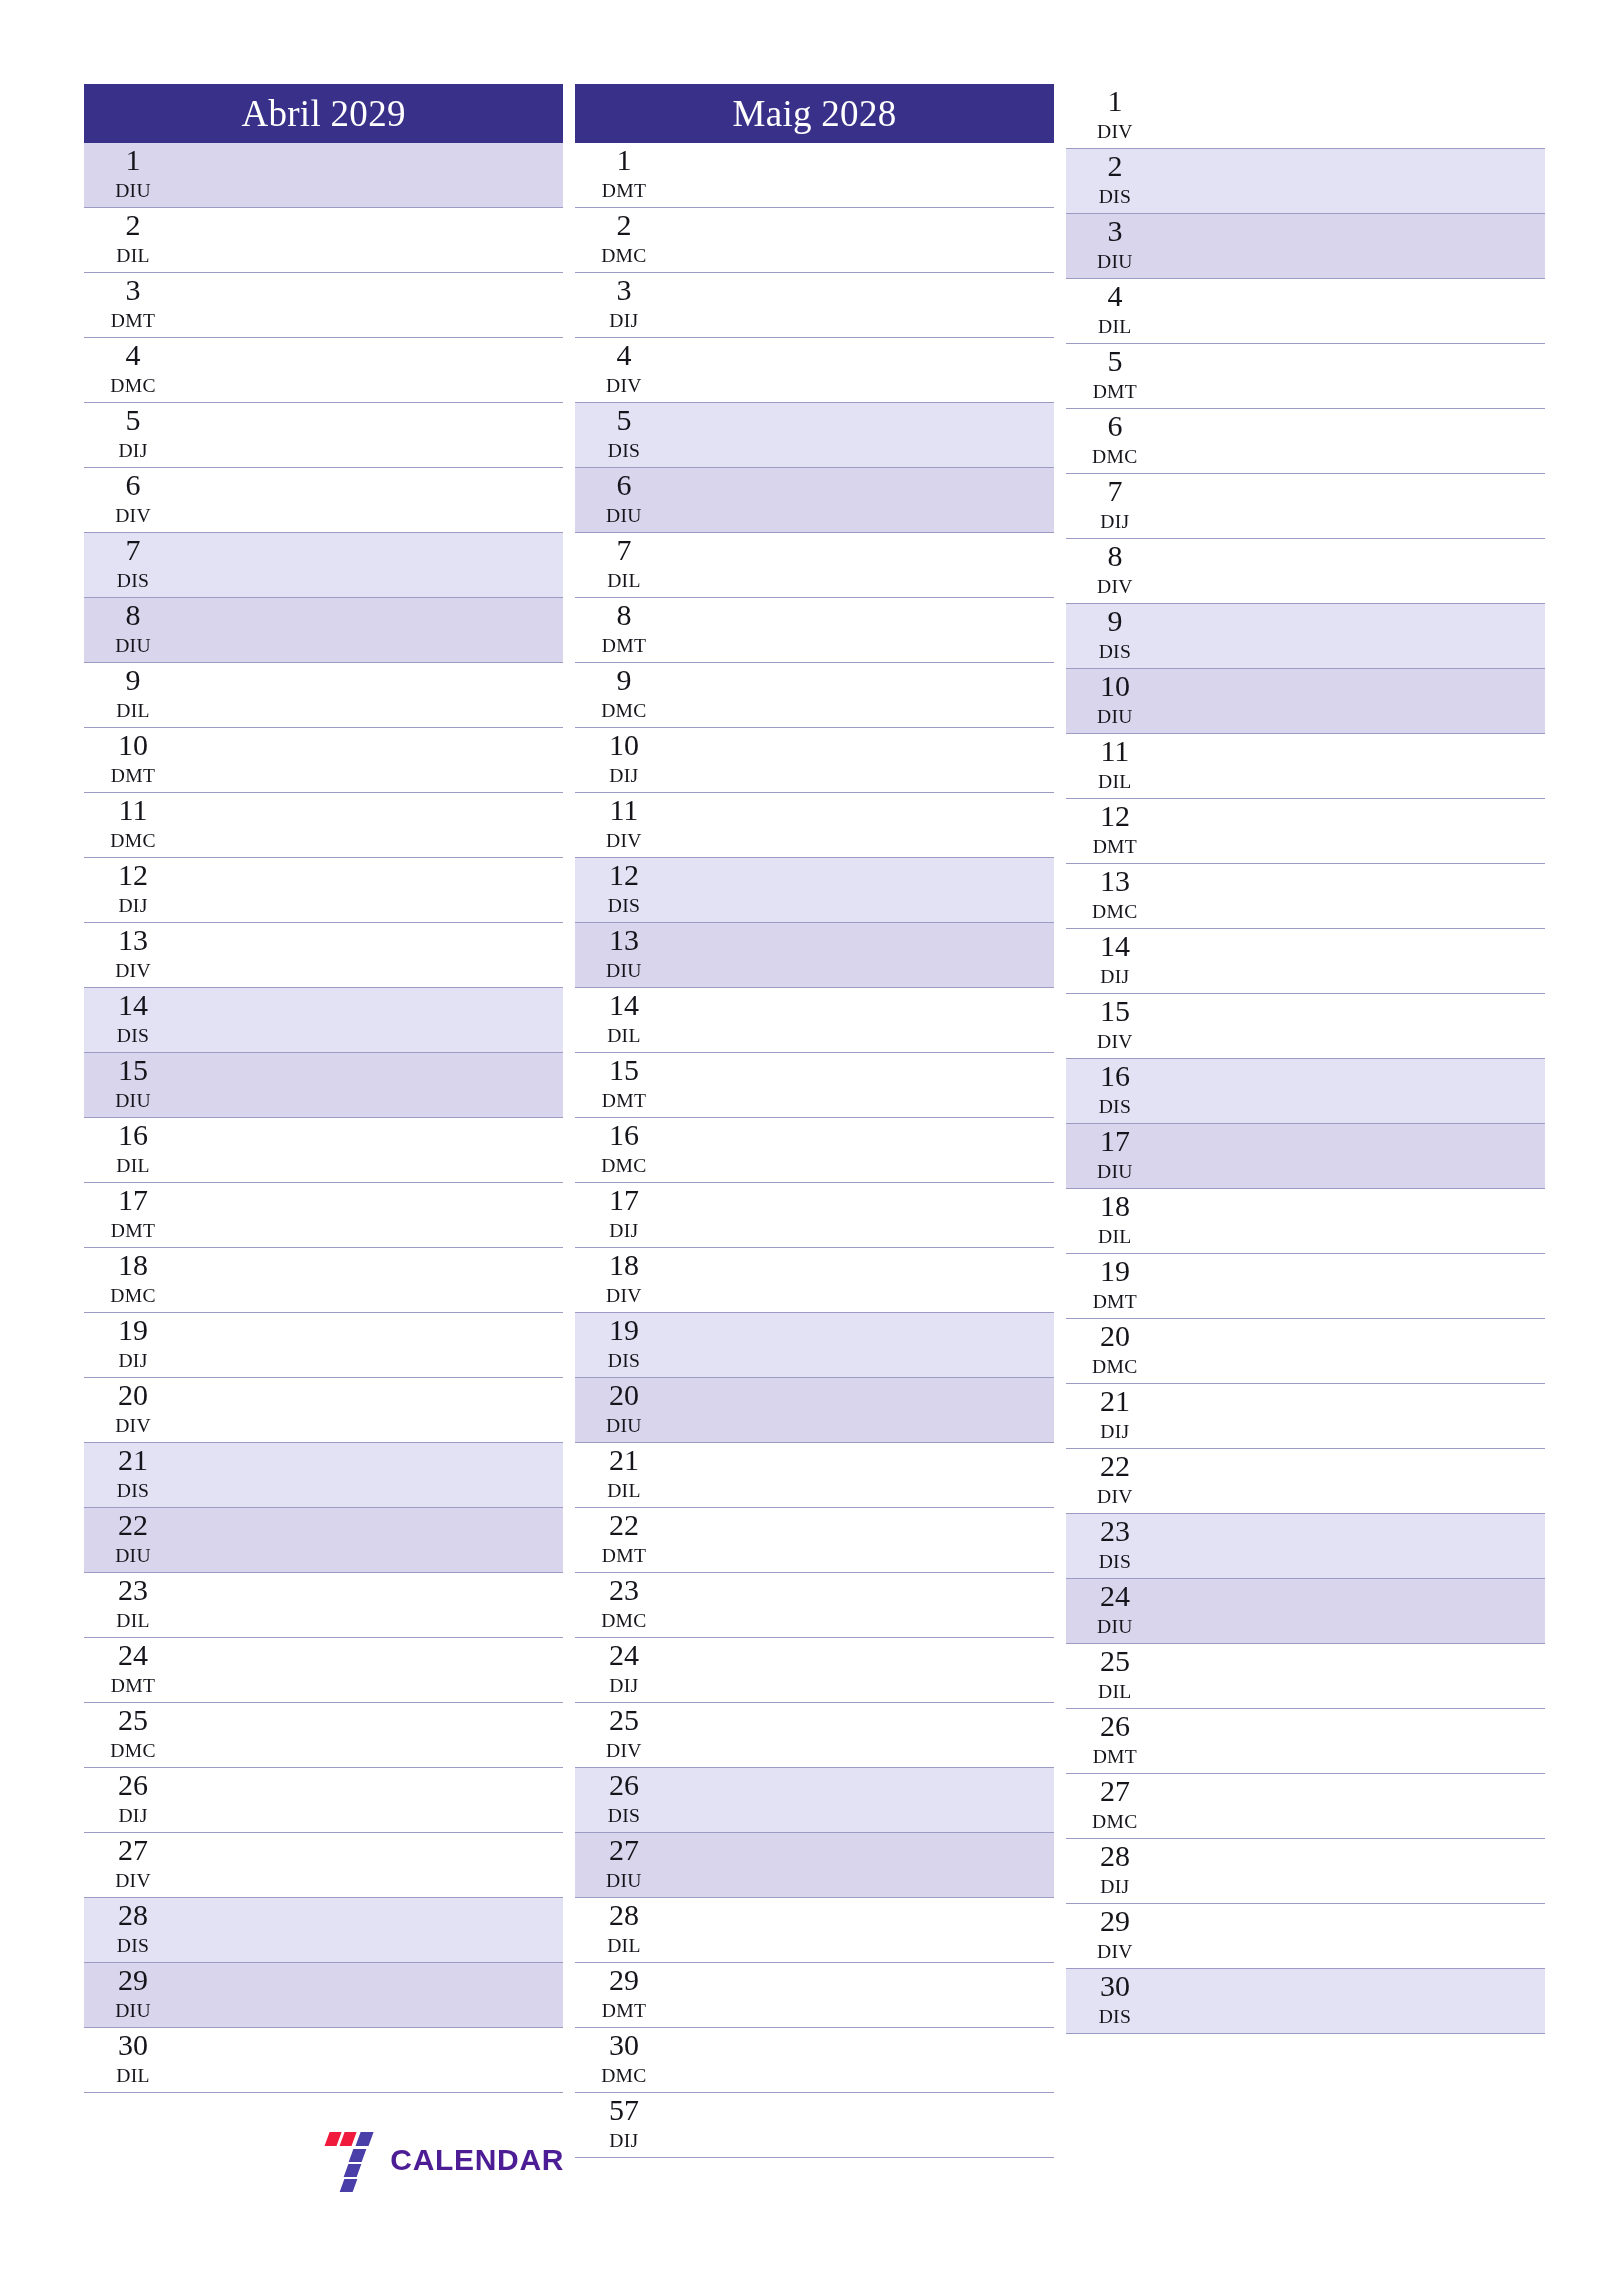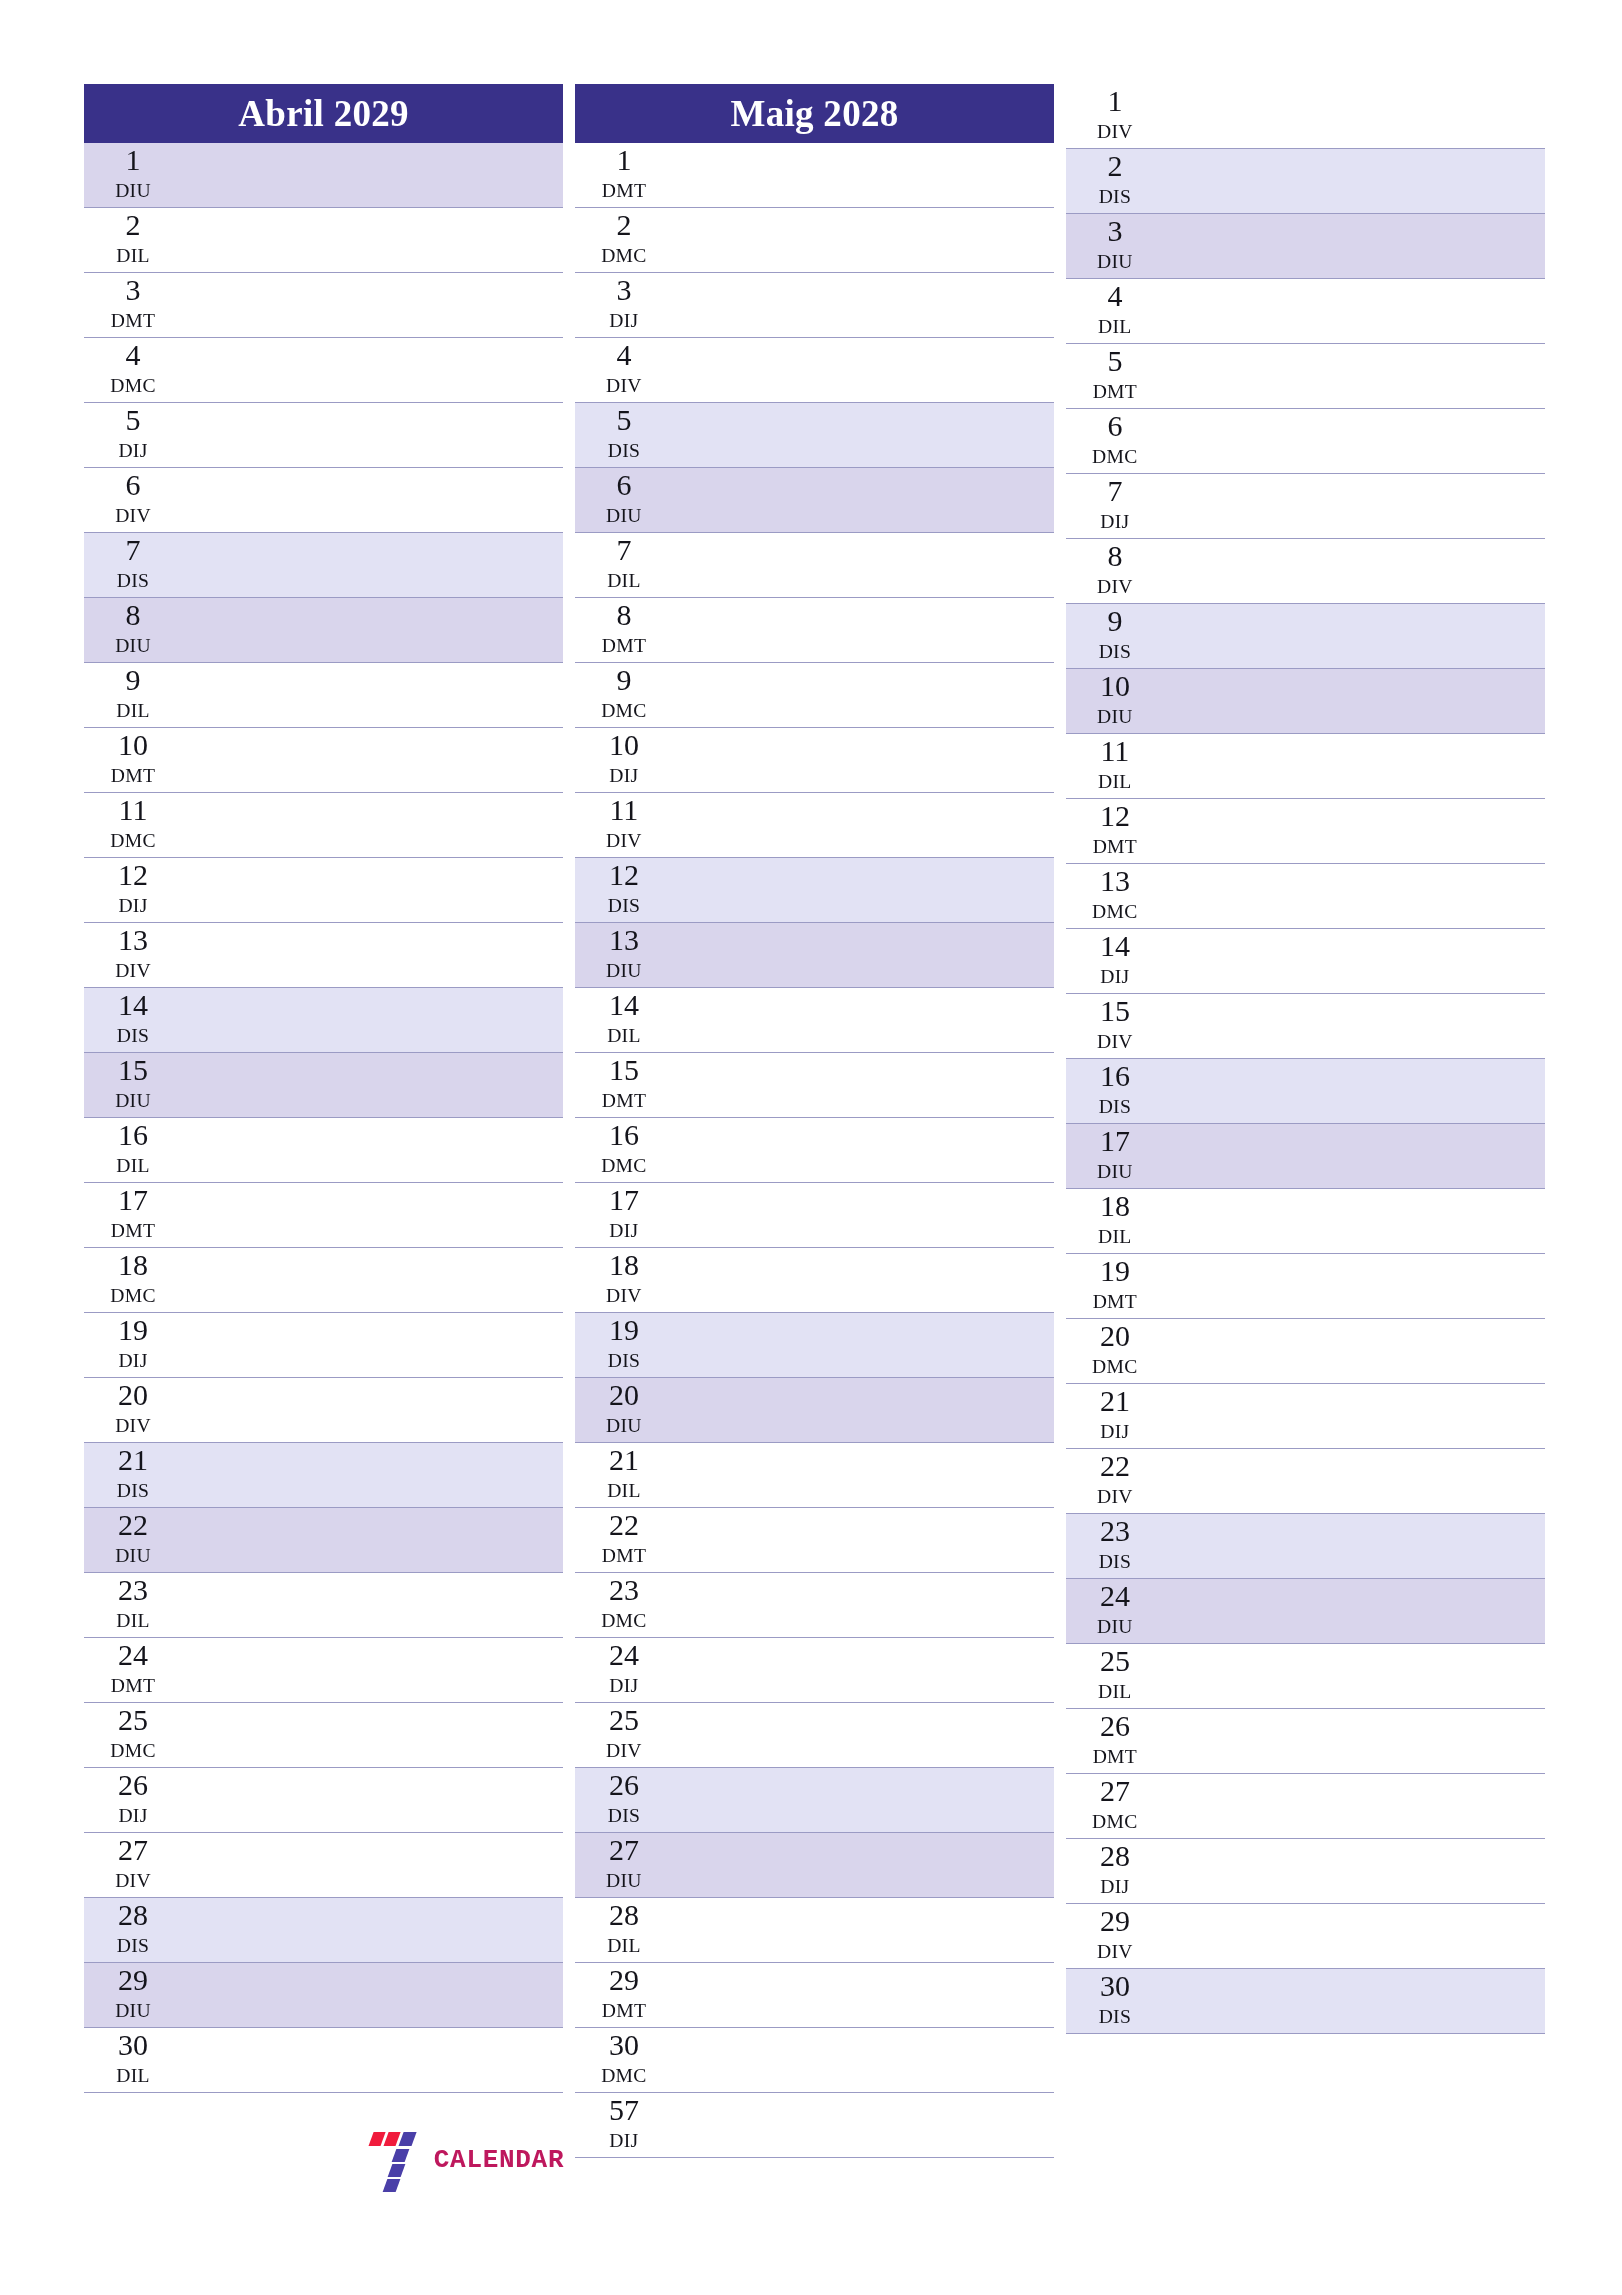--- a/index.html
+++ b/index.html
@@ -42,21 +42,21 @@
   }
 
   .month-header {
     height: 59px;
     background: #393189;
     color: #ffffff;
     display: flex;
     align-items: center;
     justify-content: center;
     font-size: 37px;
-    font-weight: bold;
+    font-weight: normal;
     letter-spacing: 0.3px;
     line-height: 1;
   }
 
   .days {
     display: block;
     width: 100%;
   }
 
   .day-row {
@@ -120,25 +120,25 @@
     background: #4a3fa8;
     transform: skewX(-20deg);
   }
   .bm-r1 { left: 10.5px;  top: 3.9px;  width: 11.8px; height: 14.4px; background: #f01b3c !important; }
   .bm-r2 { left: 25.5px;  top: 3.9px;  width: 11.8px; height: 14.4px; background: #f01b3c !important; }
   .bm-r3 { left: 41px;  top: 3.9px;  width: 13px; height: 14.4px; }
   .bm-s1 { left: 34px;  top: 20px; width: 13px; height: 13px; }
   .bm-s2 { left: 29.4px;  top: 35px; width: 13px; height: 13px; }
   .bm-s3 { left: 25px;  top: 50px; width: 13px; height: 13px; }
   .brand-text {
-    font-family: Liberation Mono, monospace;
+    font-family: Liberation Sans, sans-serif;
     font-weight: bold;
-    font-size: 26px;
+    font-size: 30px;
     letter-spacing: 0.7px;
-    color: #be185d;
+    color: #4c1d95;
     line-height: 1;
   }
 </style>
 </head>
 <body>
 
 <div class="page">
   <div class="months">
 
     <div class="month-col">

